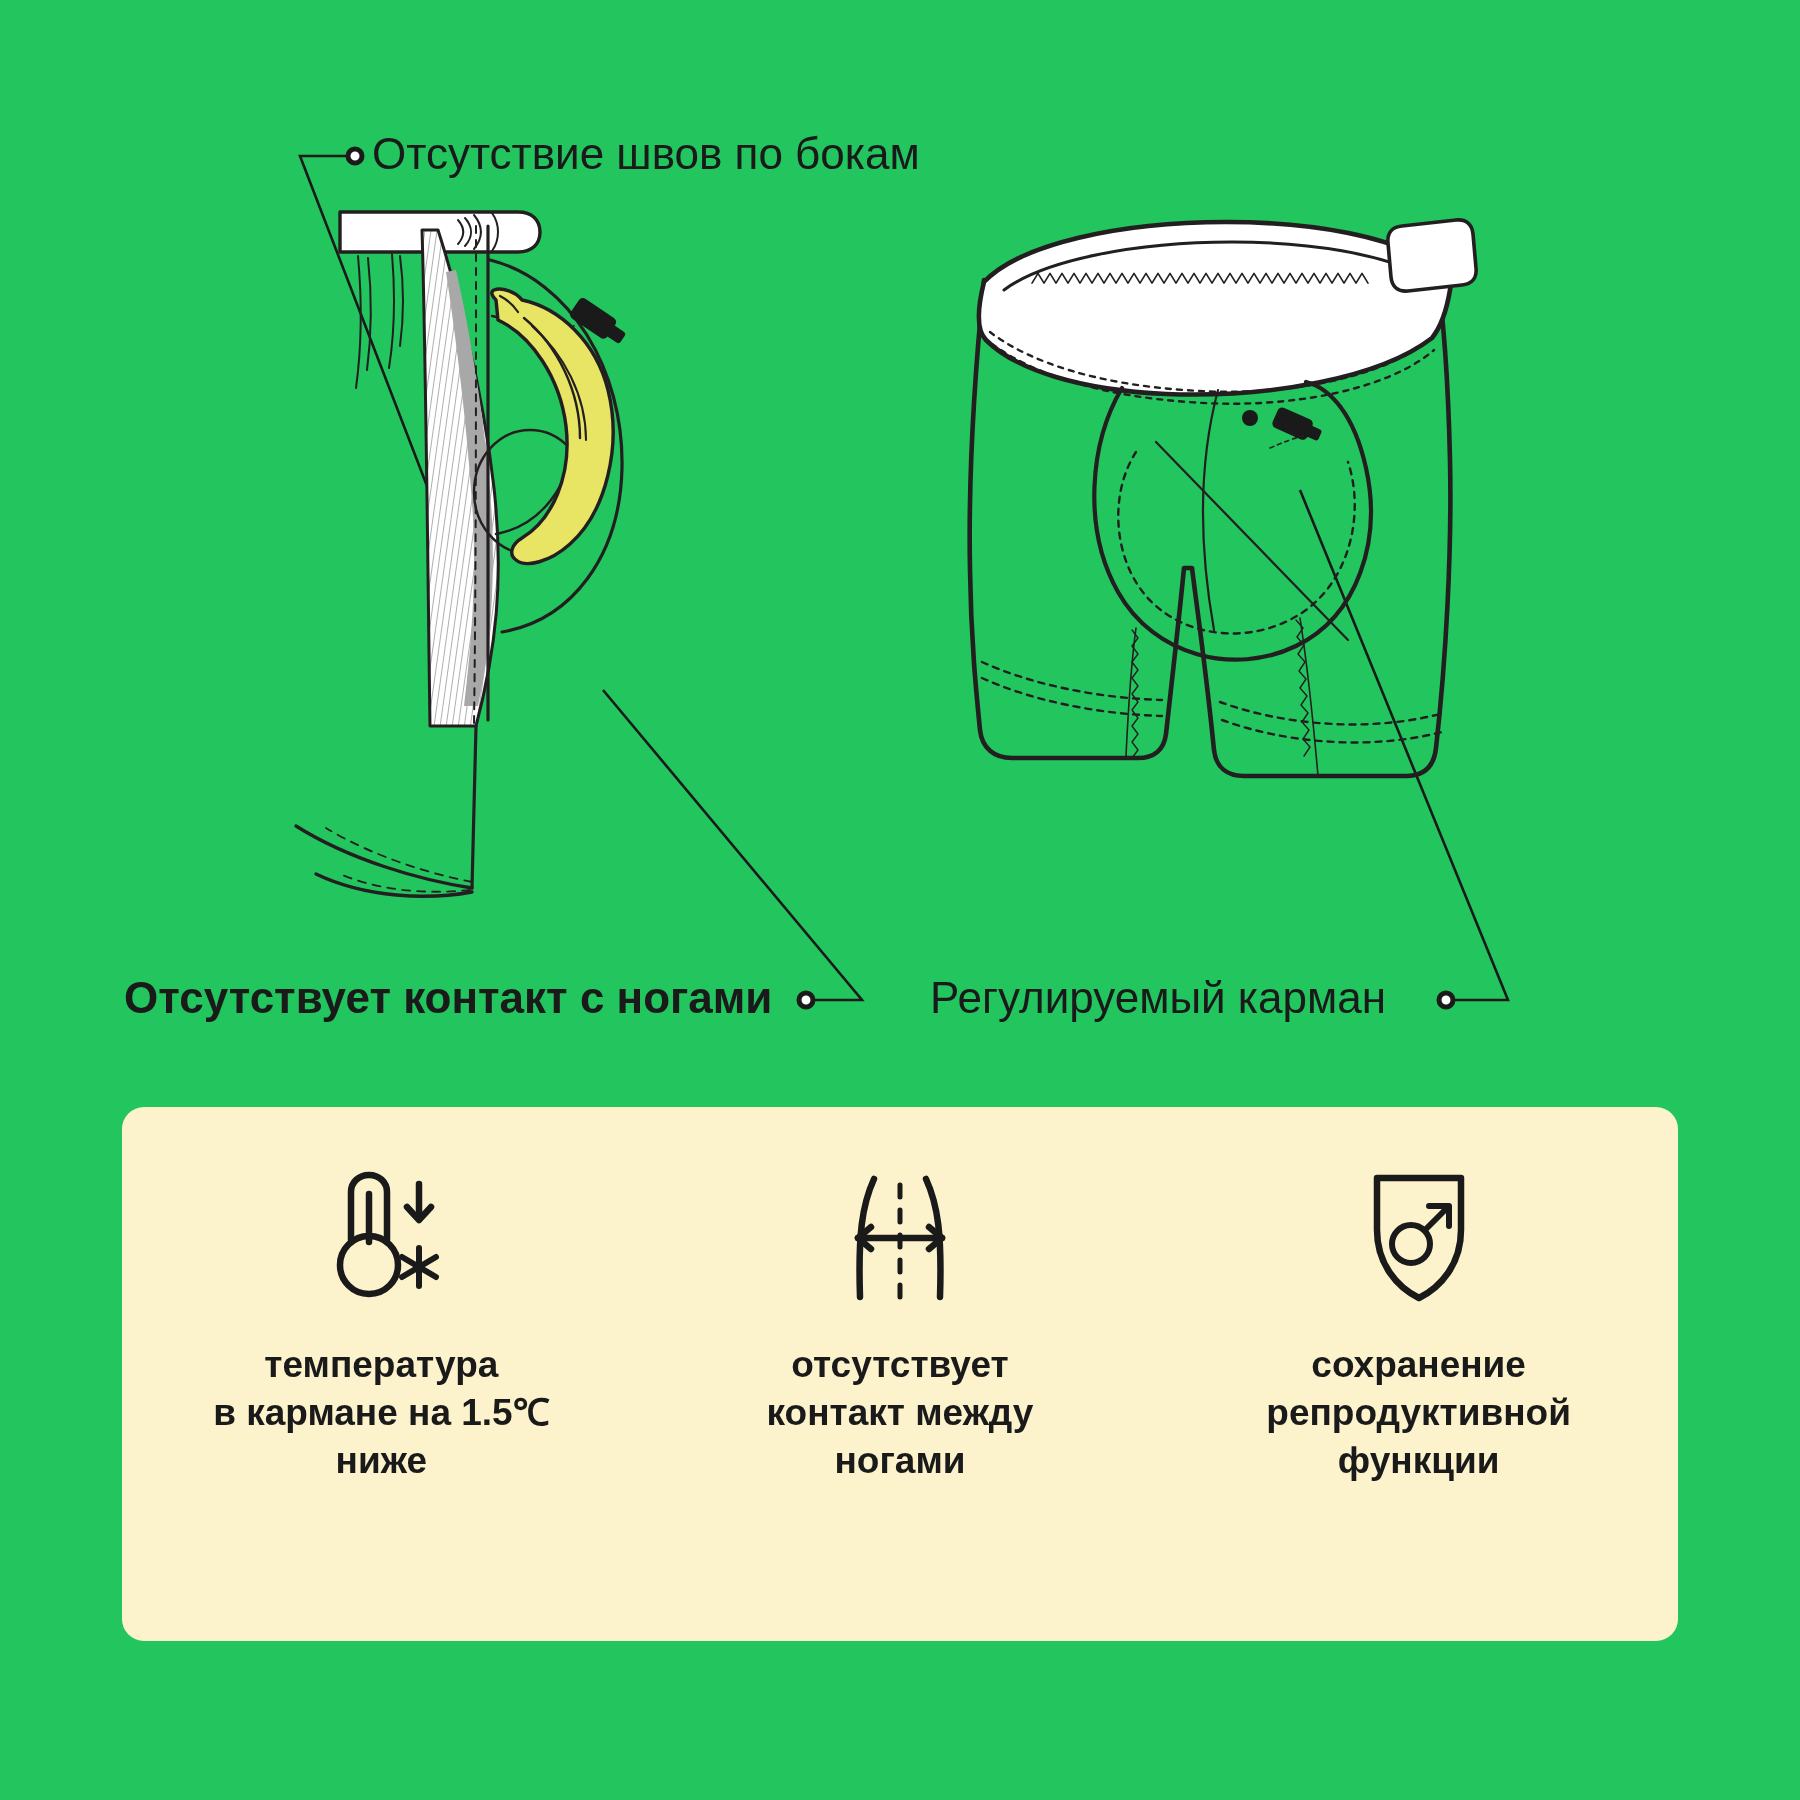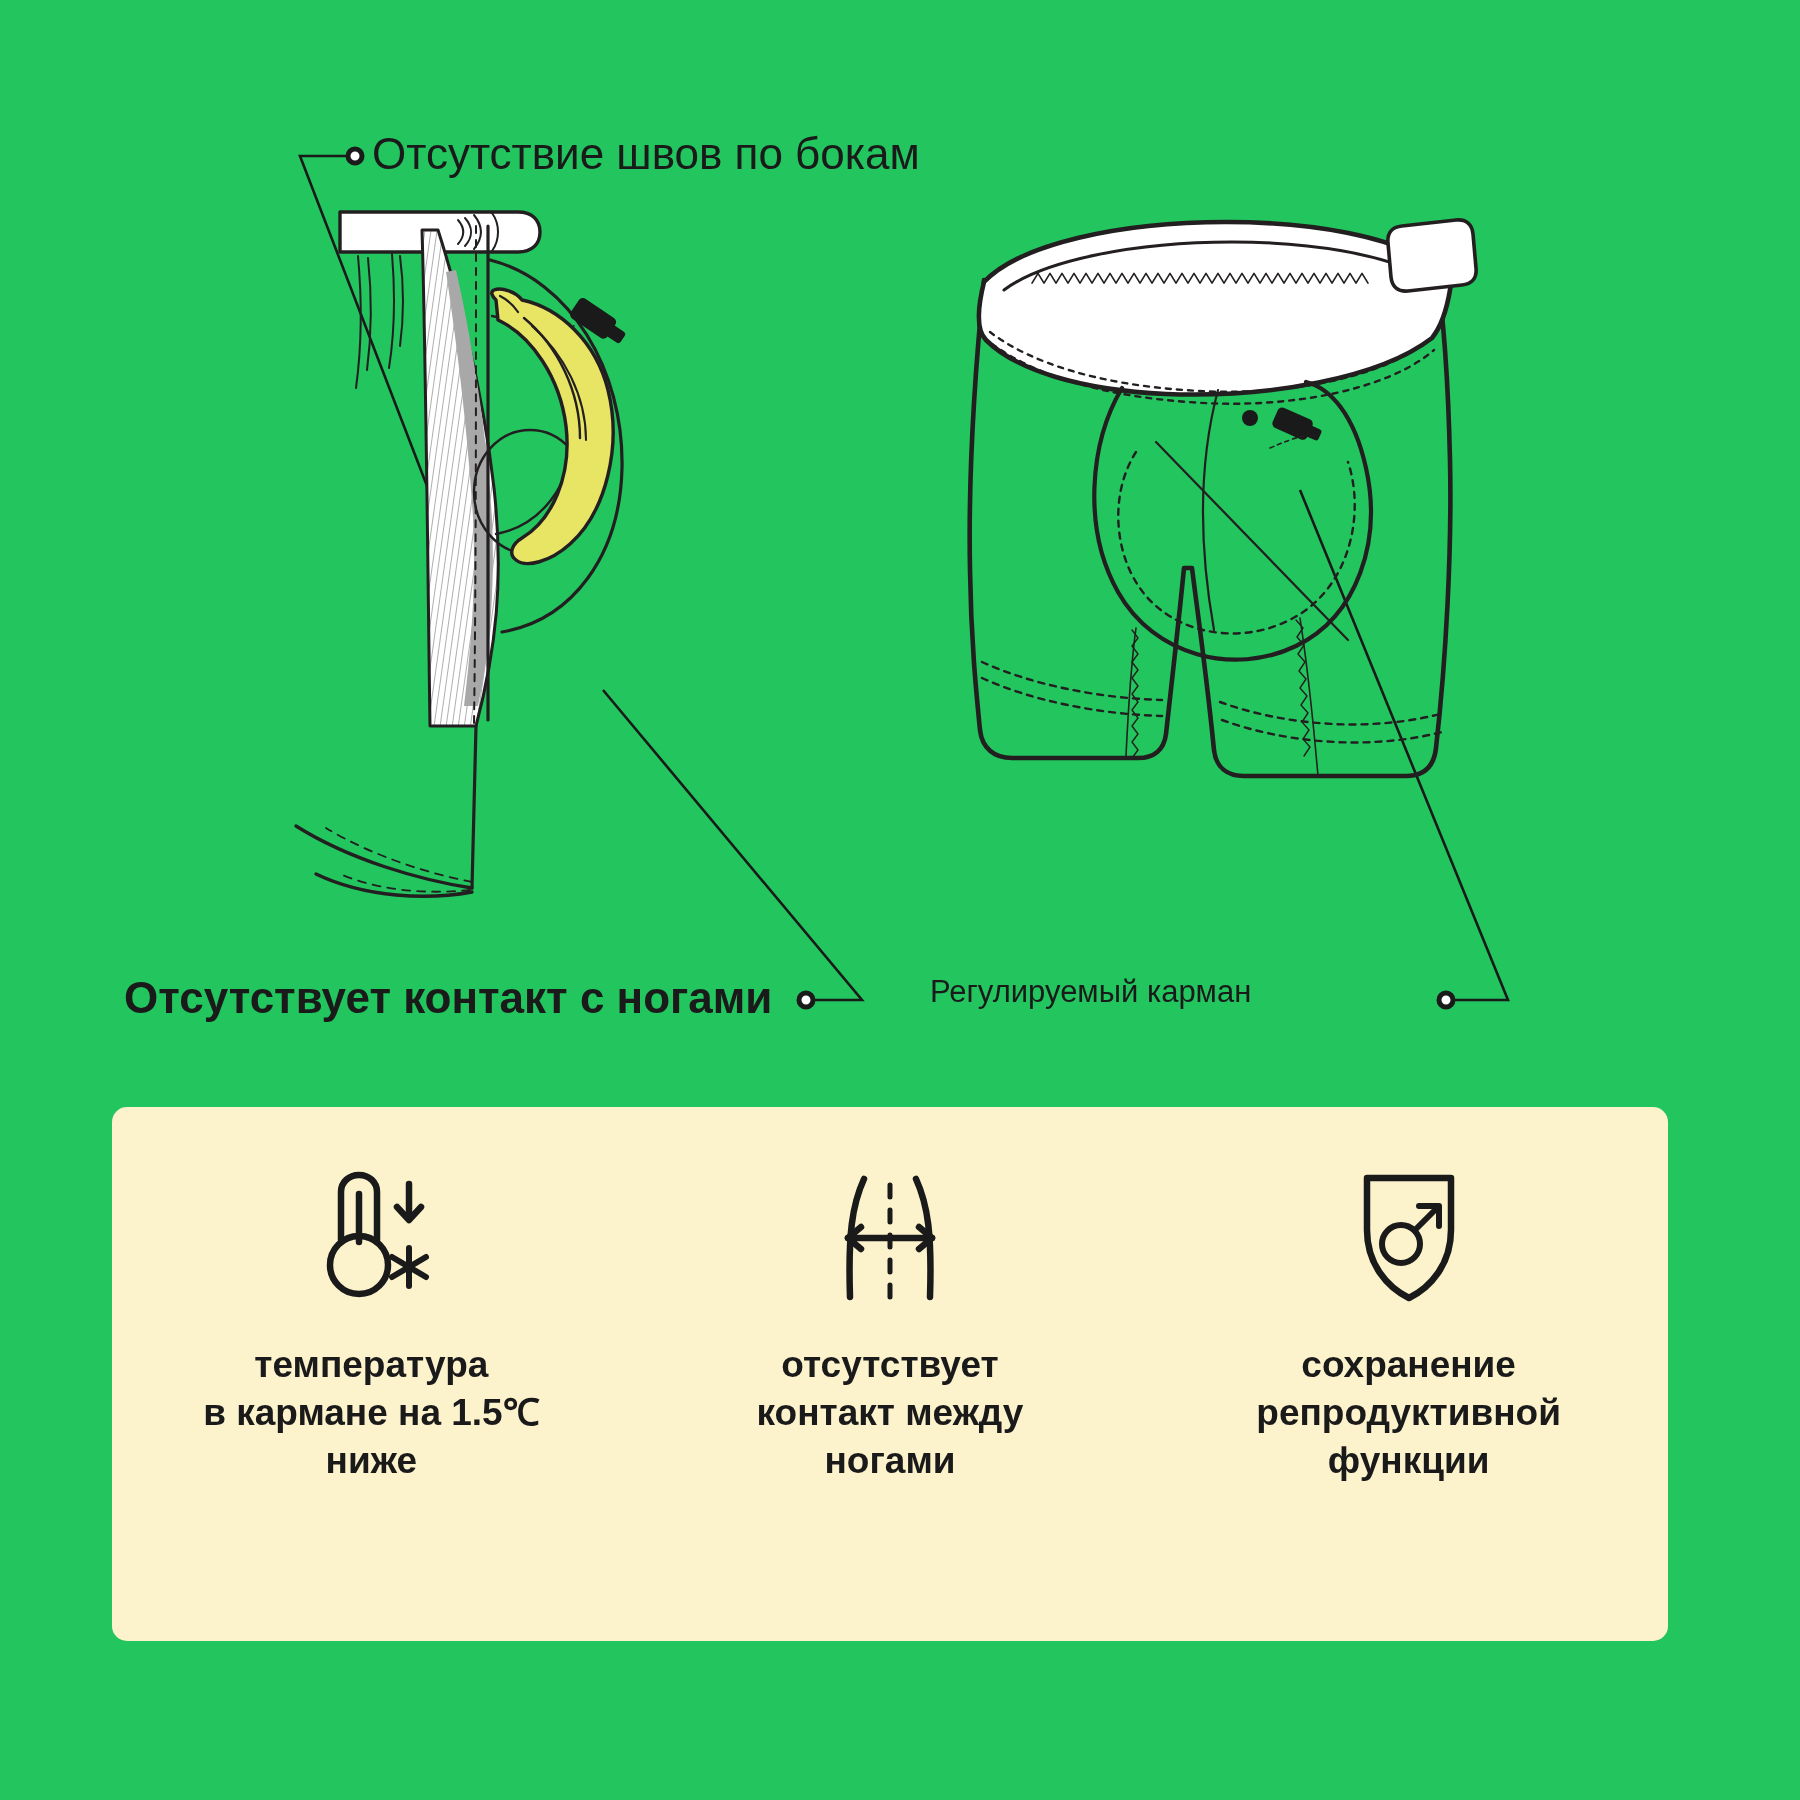--- a/index.html
+++ b/index.html
@@ -37,21 +37,21 @@
   }
   #label-no-leg-contact {
     left: 124px;
     top: 976px;
     font-size: 44px;
     font-weight: bold;
   }
   #label-adjustable-pocket {
     left: 930px;
     top: 976px;
-    font-size: 31px;
+    font-size: 44px;
   }
 
   
   .illus {
     position: absolute;
     pointer-events: none;
   }
   #illus-side-view {
     left: 240px;
     top: 120px;
@@ -61,26 +61,26 @@
     top: 210px;
   }
   #callout-lines {
     left: 0;
     top: 0;
   }
 
   
   #feature-panel {
     position: absolute;
-    left: 112px;
+    left: 122px;
     top: 1107px;
     width: 1556px;
     height: 534px;
     background: #fcf3cd;
-    border-radius: 15px;
+    border-radius: 22px;
     box-sizing: border-box;
     display: flex;
     flex-direction: row;
     align-items: flex-start;
     justify-content: space-around;
     padding-top: 56px;
   }
   .feature-item {
     width: 430px;
     display: flex;

